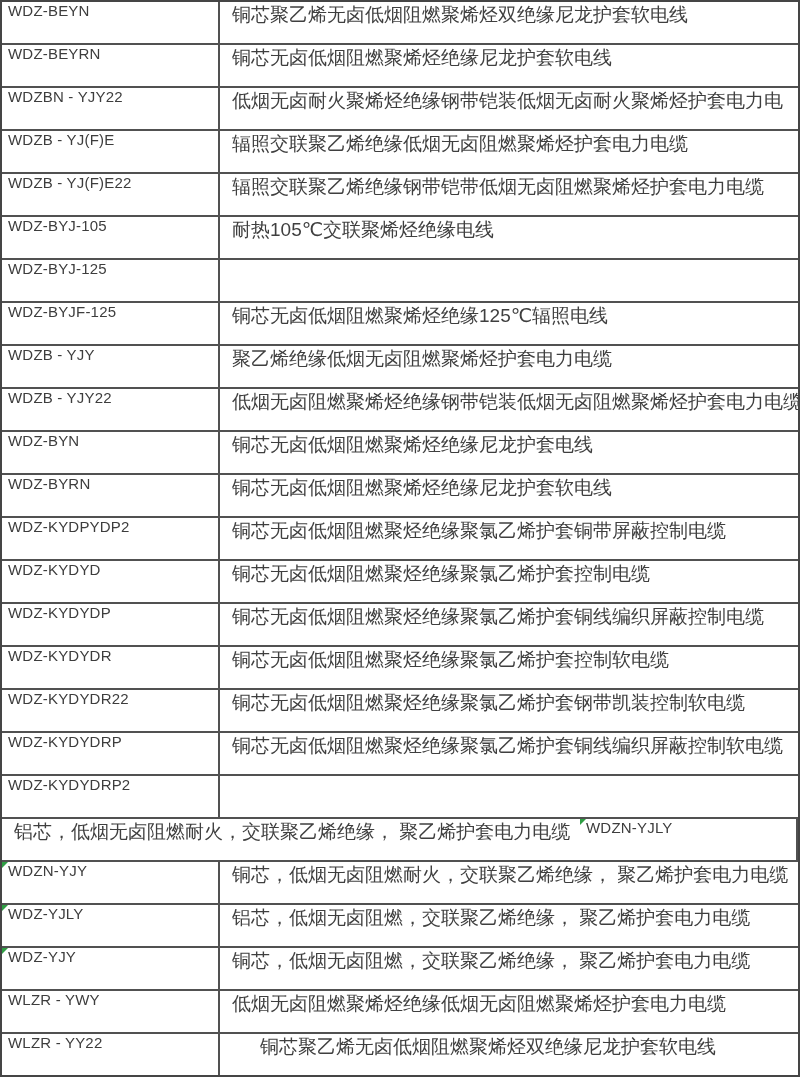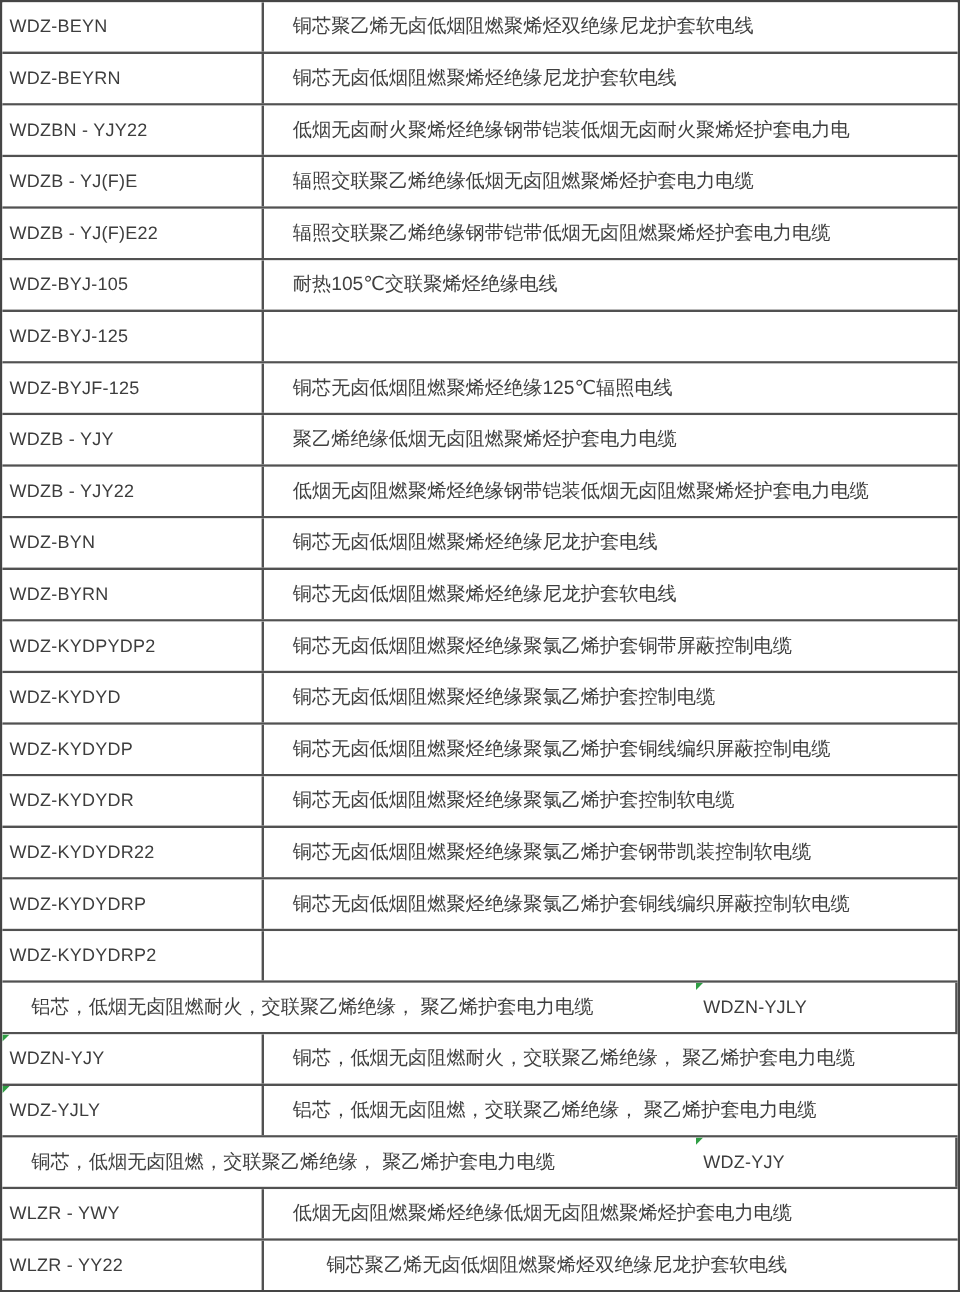--- a/index.html
+++ b/index.html
@@ -20,37 +20,36 @@
     flex: 1 1 0;
     display: flex;
     align-items: stretch;
     border-bottom: 2px solid #515151;
     background: #ffffff;
   }
   .row:last-child { border-bottom: none; gap: 28px; }
   .cell {
     position: relative;
     display: flex;
-    align-items: center;
     overflow: hidden;
     white-space: nowrap;
   }
   .cell.model {
     width: 218px;
     min-width: 218px;
     border-right: 2px solid #515151;
     padding-left: 6px;
     font-size: 15px;
     color: #3d3d3d;
     letter-spacing: 0.2px;
   }
   .cell.desc {
     flex: 1;
-    padding-left: 24px;
-    font-size: 16px;
+    padding-left: 12px;
+    font-size: 19px;
     color: #3f3f3f;
   }
   .marker {
     position: absolute;
     top: 0;
     left: 0;
     width: 0;
     height: 0;
     border-top: 6px solid #2f9e44;
     border-right: 6px solid transparent;
@@ -227,26 +226,26 @@
     <div class="row">
       <div class="cell model">
         <span class="marker"></span>
         <span>WDZ-YJLY</span>
       </div>
       <div class="cell desc">
         <span>铝芯，低烟无卤阻燃，交联聚乙烯绝缘， 聚乙烯护套电力电缆</span>
       </div>
     </div>
     <div class="row">
+      <div class="cell model">
+        <span class="marker"></span>
+        <span>WDZ-YJY</span>
+      </div>
       <div class="cell desc">
         <span>铜芯，低烟无卤阻燃，交联聚乙烯绝缘， 聚乙烯护套电力电缆</span>
-      </div>
-      <div class="cell model">
-        <span class="marker"></span>
-        <span>WDZ-YJY</span>
       </div>
     </div>
     <div class="row">
       <div class="cell model">
         <span>WLZR - YWY</span>
       </div>
       <div class="cell desc">
         <span>低烟无卤阻燃聚烯烃绝缘低烟无卤阻燃聚烯烃护套电力电缆</span>
       </div>
     </div>

